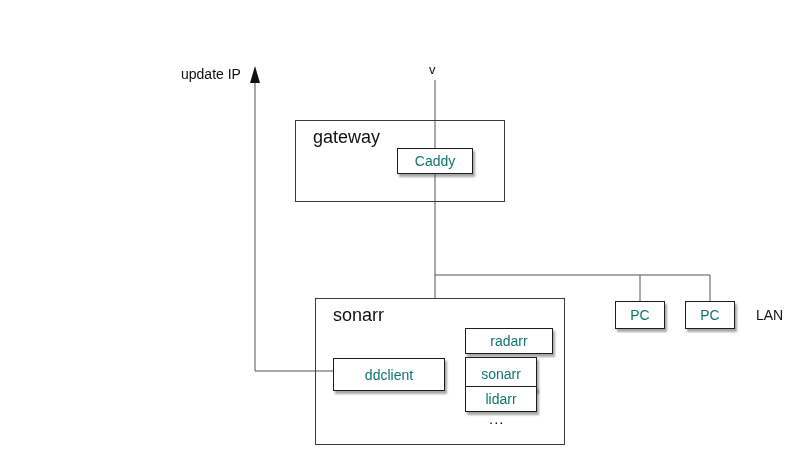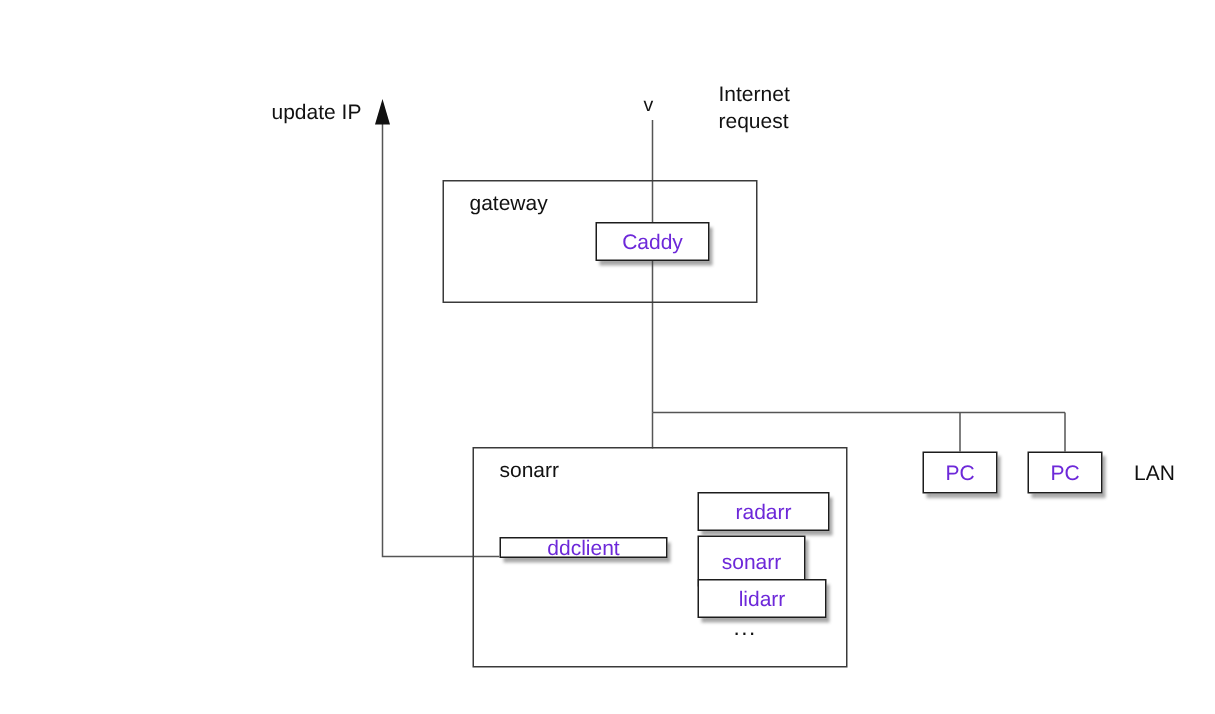--- a/index.html
+++ b/index.html
@@ -33,34 +33,34 @@
   .group-box {
     position: absolute;
     border: 1px solid #3a3a3a;
     background: transparent;
     box-sizing: border-box;
   }
   .group-label {
     position: absolute;
     left: 17px;
     top: 6px;
-    font-size: 14px;
+    font-size: 18px;
     color: #111111;
   }
   .node {
     position: absolute;
     background: #ffffff;
     border: 1px solid #1c1c1c;
     box-shadow: 2px 3px 2px rgba(60,60,60,0.45);
     display: flex;
     align-items: center;
     justify-content: center;
     font-size: 14px;
     box-sizing: border-box;
-    color: #6d28d9;
+    color: #0f766e;
   }
   .ellipsis-label {
     position: absolute;
     font-size: 15px;
     letter-spacing: 1px;
     color: #111111;
   }
 </style>
 </head>
 <body>
@@ -89,48 +89,46 @@
   </div>
 
   <div class="group-box" style="left:315px; top:298px; width:250px; height:147px;">
     <span class="group-label">sonarr</span>
   </div>
 
   <div class="node" style="left:397px; top:148px; width:76px; height:26px;">
     <span>Caddy</span>
   </div>
 
-  <div class="node" style="left:333px; top:358px; width:112px; height:14px;">
+  <div class="node" style="left:333px; top:358px; width:112px; height:33px;">
     <span>ddclient</span>
   </div>
 
   <div class="node" style="left:465px; top:328px; width:88px; height:26px;">
     <span>radarr</span>
   </div>
 
   <div class="node" style="left:465px; top:357px; width:72px; height:34px;">
     <span>sonarr</span>
   </div>
 
-  <div class="node" style="left:465px; top:386px; width:86px; height:26px;">
+  <div class="node" style="left:465px; top:386px; width:72px; height:26px;">
     <span>lidarr</span>
   </div>
 
   <div class="ellipsis-label" style="left:489px; top:410px;">...</div>
 
   <div class="node" style="left:615px; top:301px; width:50px; height:28px;">
     <span>PC</span>
   </div>
 
   <div class="node" style="left:685px; top:301px; width:50px; height:28px;">
     <span>PC</span>
   </div>
 
   <div class="label" style="left:181px; top:66px;">update IP</div>
 
   <div class="label" style="left:429px; top:62px; font-size:13px;">v</div>
 
-  <div class="label" style="left:479px; top:54px;">Internet
-request</div>
 
   <div class="label" style="left:756px; top:307px;">LAN</div>
 
 </div>
 
 </body></html>

